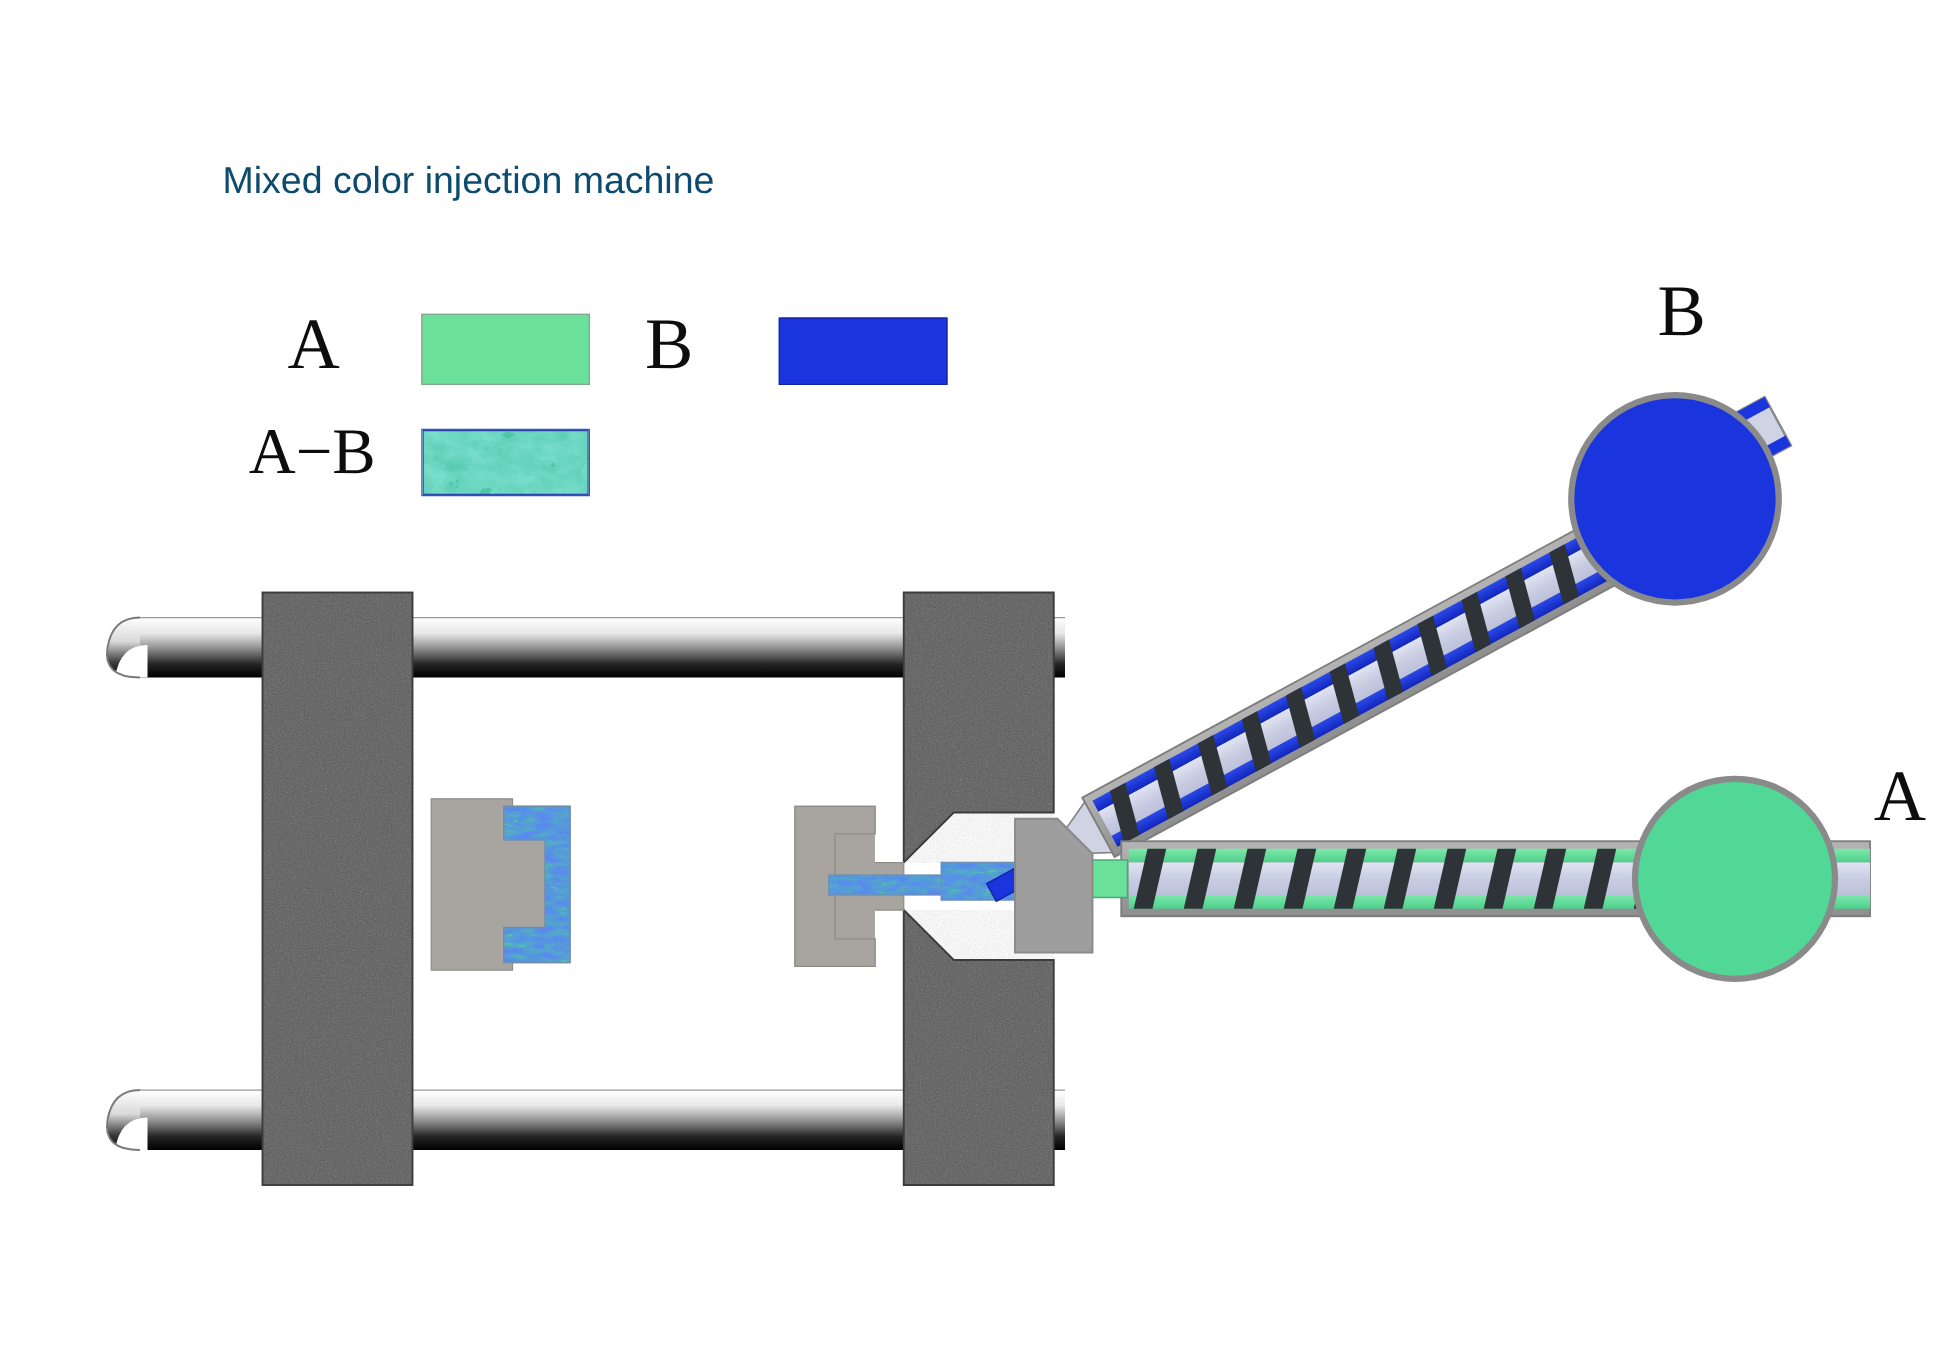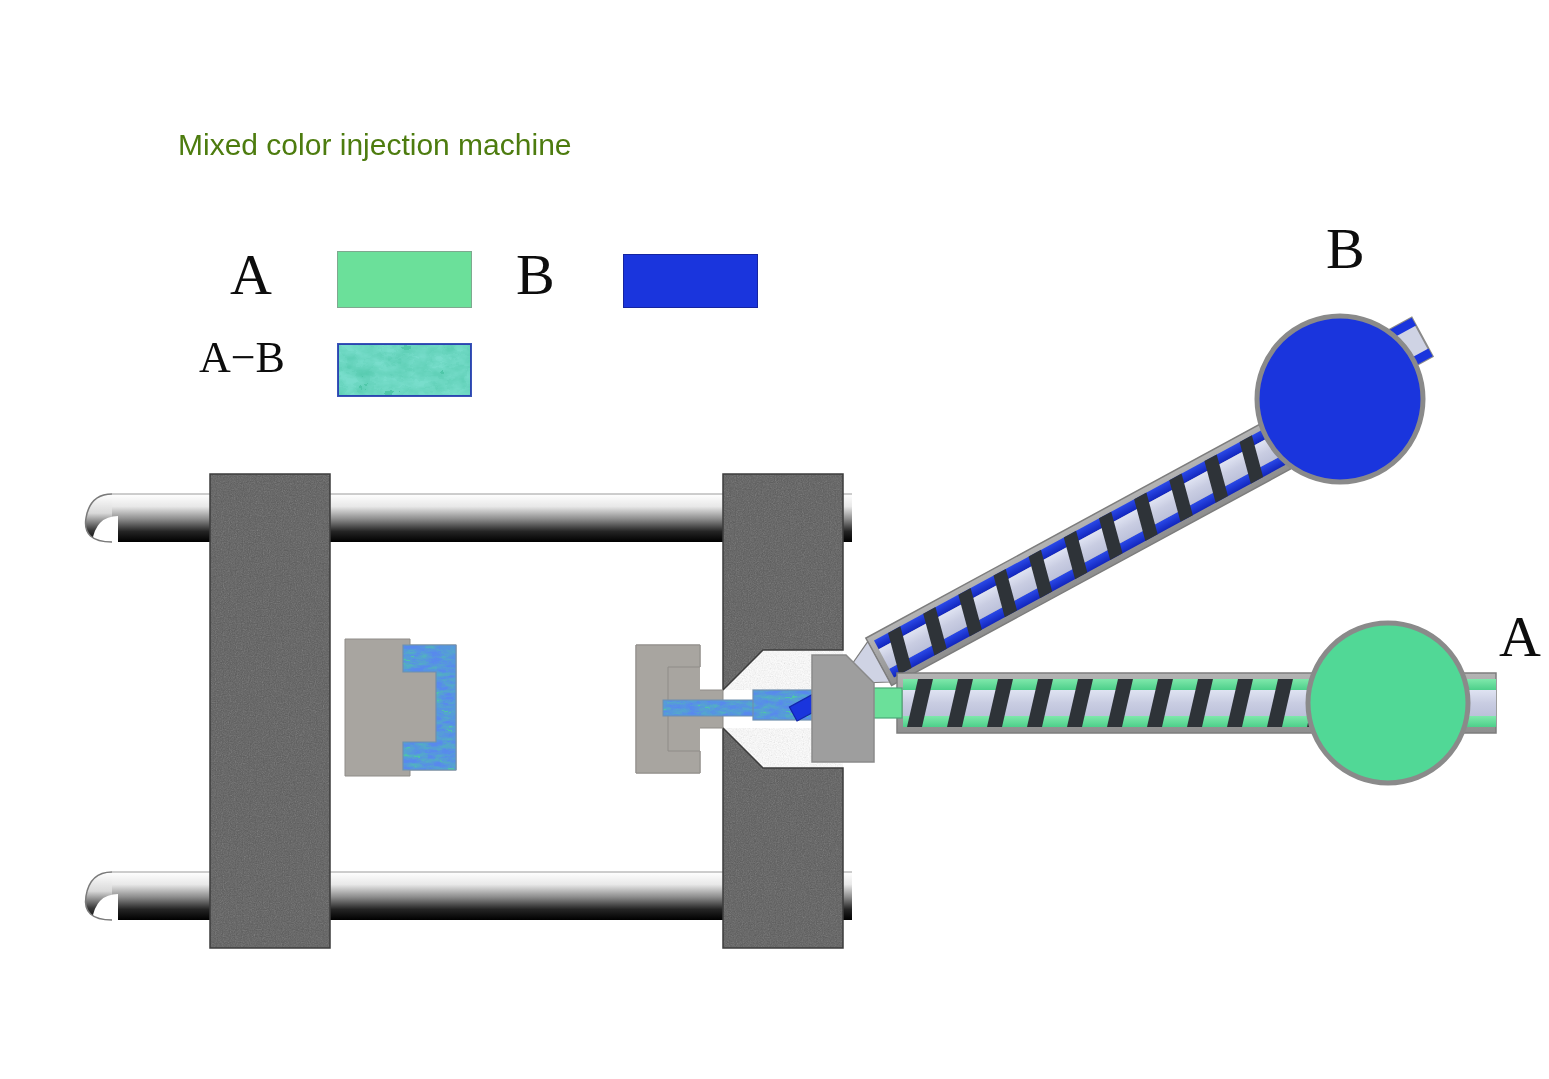--- a/index.html
+++ b/index.html
@@ -1,25 +1,25 @@
 <!DOCTYPE html>
 <html><head>
 <meta charset="utf-8">
 <style>
   html,body{margin:0;padding:0;background:#fff;}
   body{width:1549px;height:1079px;position:relative;overflow:hidden;
        font-family:"Liberation Sans",sans-serif;}
   #stage{position:absolute;left:0;top:0;width:1549px;height:1079px;}
-  #title{position:absolute;left:178px;top:128px;font-size:30px;color:#4d7c0f;
+  #title{position:absolute;left:178px;top:128px;font-size:30px;color:#0c4a6e;
          font-family:"Liberation Sans",sans-serif;white-space:nowrap;}
   .serif-lbl{position:absolute;font-family:"Liberation Serif",serif;color:#0d0d0d;
              line-height:1;white-space:nowrap;}
   #lbl-A-legend{left:230px;top:246px;font-size:58px;}
   #lbl-B-legend{left:516px;top:246px;font-size:58px;}
-  #lbl-AB-legend{left:199px;top:336px;font-size:44px;}
+  #lbl-AB-legend{left:199px;top:336px;font-size:52px;}
   #lbl-B-hopper{left:1326px;top:220px;font-size:58px;}
   #lbl-A-hopper{left:1499px;top:608px;font-size:58px;}
   .sw{position:absolute;}
   #sw-A{left:337px;top:251px;width:133px;height:55px;background:#6be09a;
         border:1px solid #7fa88f;}
   #sw-B{left:623px;top:254px;width:133px;height:52px;background:#1a35dd;
         border:1px solid #1524a0;}
   #sw-AB{left:337px;top:343px;width:133px;height:52px;border:1px solid #3a54b8;overflow:hidden;}
   svg{position:absolute;left:0;top:0;}
 </style>

